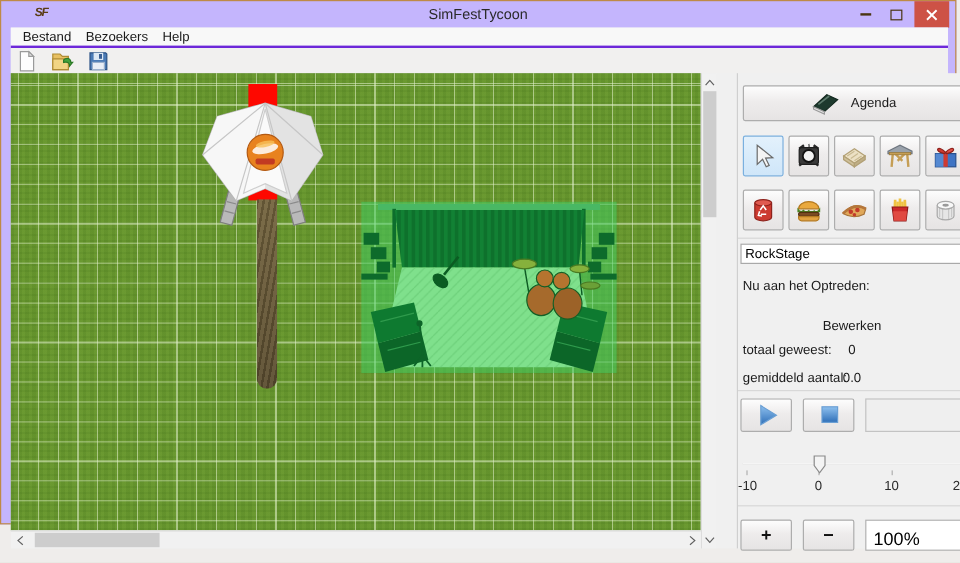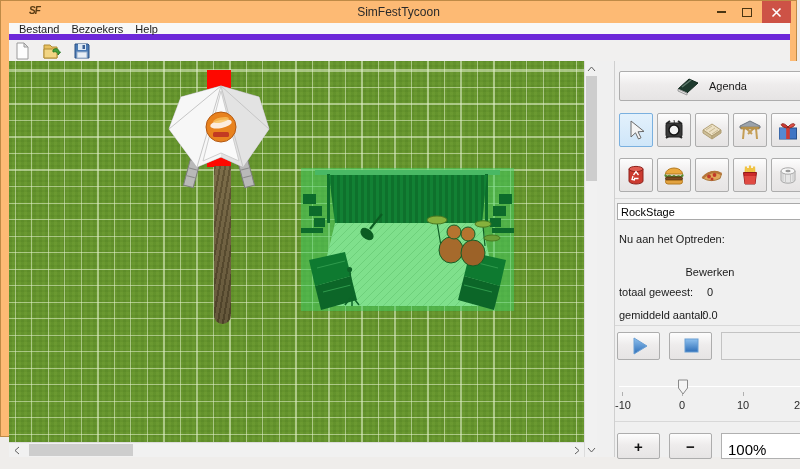--- a/index.html
+++ b/index.html
@@ -1,32 +1,32 @@
 <!DOCTYPE html>
 <html><head>
 <meta charset="utf-8">
 <style>
   * { margin:0; padding:0; box-sizing:border-box; }
   html,body { width:800px; height:469px; font-family:"Liberation Sans", sans-serif; background:#efedeb; overflow:hidden; }
-  .window { position:absolute; left:0; top:0; width:797px; height:437px; background:#fdba74; border:1px solid #bf8a46;text-decoration:underline; }
+  .window { position:absolute; left:0; top:0; width:797px; height:437px; background:#c4b5fd; border:1px solid #bf8a46;text-decoration:underline; }
 
   
   .titlebar { position:absolute; left:0; top:0; width:100%; height:22px; }
   .app-icon { position:absolute; left:28px; top:4px; font-size:10px; font-weight:bold; font-style:italic; color:#5a3c14; letter-spacing:-1px; }
   .title { position:absolute; left:0; top:4px; width:100%; text-align:center; font-size:12px; color:#2a2a2a; }
   .ctrl { position:absolute; top:0; height:22px; display:flex; align-items:center; justify-content:center; cursor:default; }
   .ctrl-min { right:62px; width:26px; }
   .ctrl-max { right:36px; width:26px; }
   .ctrl-close { right:5px; width:29px; background:#cd5246; }
   .glyph-min { width:9px; height:2px; background:#4a3512; }
   .glyph-max { width:10px; height:9px; border:1px solid #4a3512; }
 
   
   .inner { position:absolute; left:8px; top:22px; width:781px; height:434px; background:#f0f0f0; }
-  .menubar { position:absolute; left:0; top:0; width:100%; height:17px; background:#f8f8f8; border-bottom:6px solid #6d28d9; display:flex; align-items:center; padding-left:4px; }
+  .menubar { position:absolute; left:0; top:0; width:100%; height:17px; background:#f8f8f8; border-bottom:2px solid #6d28d9; display:flex; align-items:center; padding-left:4px; }
   .menu-item { font-size:11px; color:#1a1a1a; padding:1px 6px; }
   .toolbar { position:absolute; left:0; top:18px; width:100%; height:20px; background:#f1f0ef; display:flex; align-items:center; gap:8px; padding-left:2px; }
   .toolbtn { width:22px; height:18px; display:flex; align-items:center; justify-content:center; }
 
   
   .main { position:absolute; left:0; top:38px; width:781px; height:396px; }
 
   .canvas { position:absolute; left:0; top:0; width:575px; height:381px; overflow:hidden; cursor:default;
     background-color:#67972d;
     background-image:

